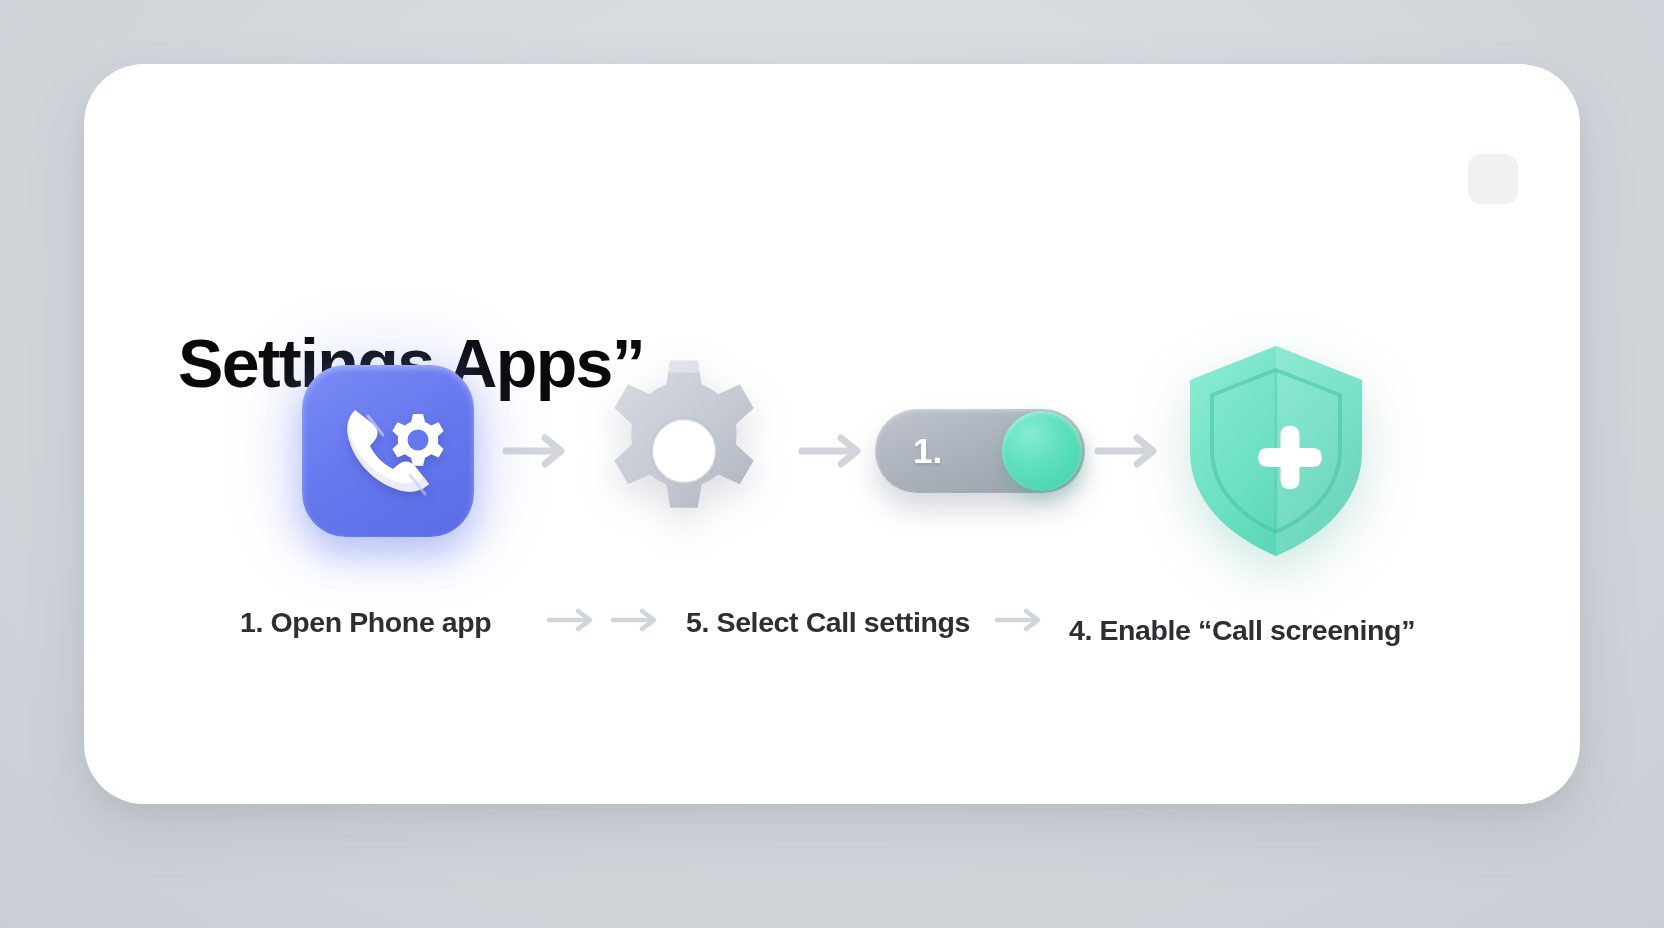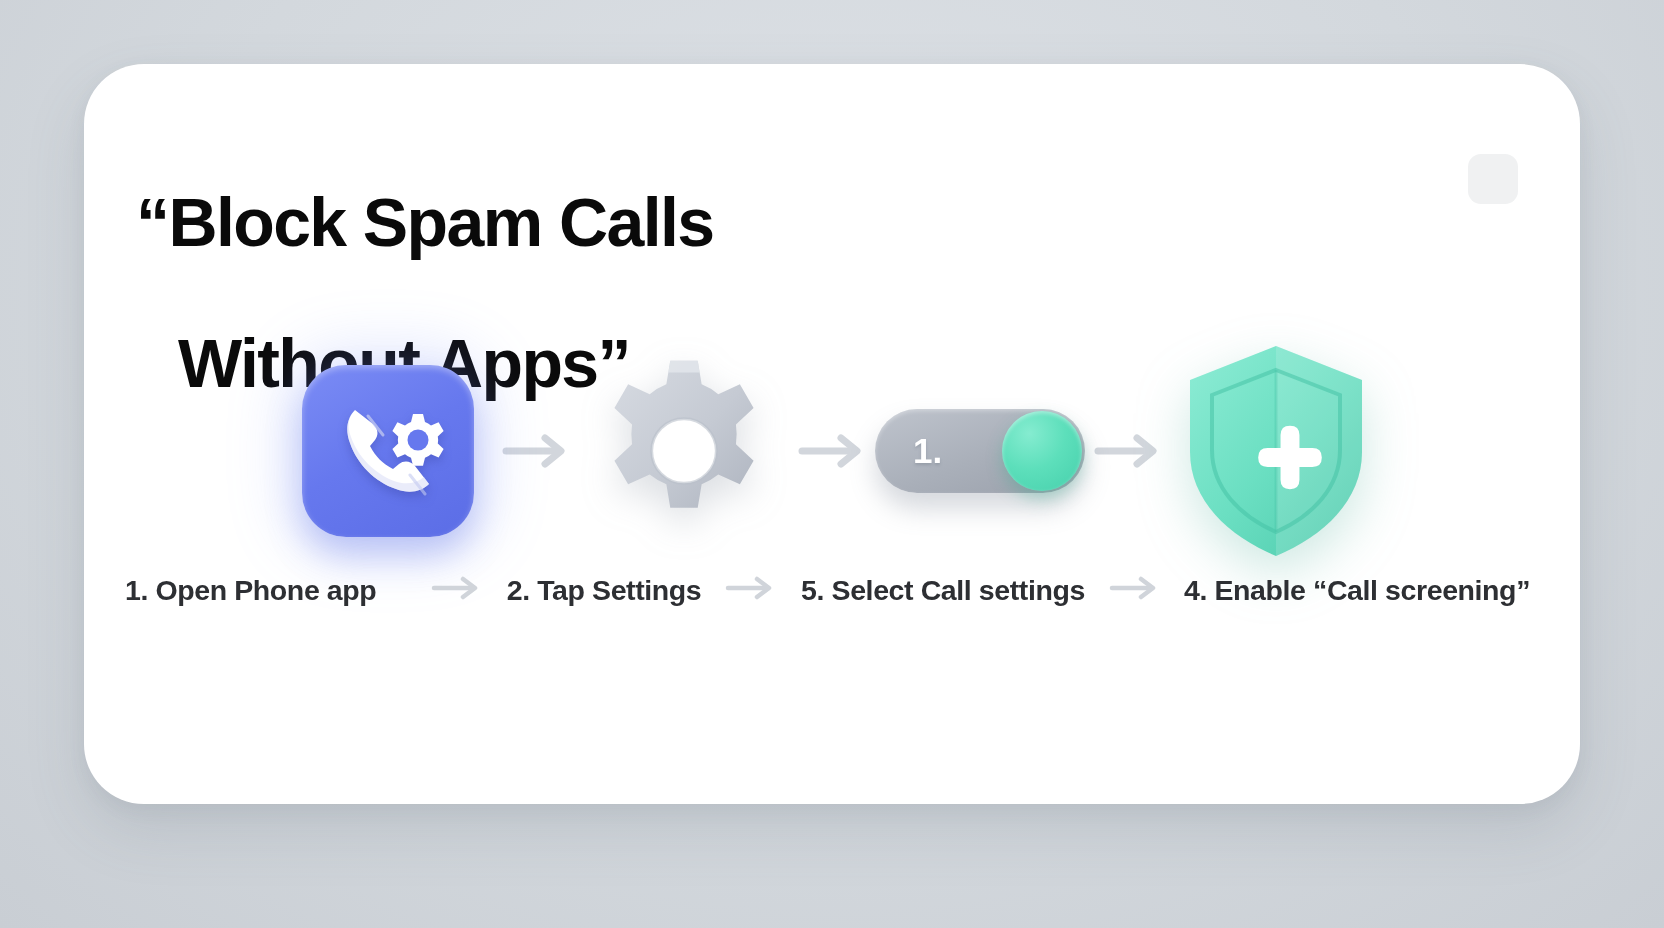--- a/index.html
+++ b/index.html
@@ -128,55 +128,55 @@
   }
 
   
   .shield-wrap { position: relative; }
   .shield-wrap svg { display:block; filter: drop-shadow(0 18px 26px rgba(90,180,160,.30)); }
 
   
   .caption-row {
     position: absolute;
     left: 0; right: 0;
-    top: 508px;
+    top: 540px;
     display: flex;
     align-items: flex-start;
     justify-content: center;
     font-size: 28.5px;
     font-weight: 700;
     color: #2d2f33;
     letter-spacing: -.4px;
   }
   .caption {
     text-align: center;
     line-height: 1.32;
     white-space: pre-line;
   }
   .cap-1 { width: 300px; text-align: left; padding-left: 8px; }
   .cap-2 { width: 230px; }
   .cap-3 { width: 320px; }
-  .cap-4 { width: 380px; }
+  .cap-4 { width: 380px; margin-top: 8px; }
   .cap-arrow {
     width: 64px;
     flex: none;
     display: flex;
     justify-content: center;
     padding-top: 4px;
   }
   .cap-arrow svg { display:block; }
 </style>
 </head>
 <body>
 
 <div class="card">
 
   <div class="title">
-    <span>“Block Spam Calls</span><br>
-    <span class="l2">Without Apps”</span>
+    <br>
+    <span class="l2">Settings Apps”</span>
   </div>
 
   <div class="corner-chip"></div>
 
   <div class="icon-row">
 
     <div class="icon-cell">
       <div class="phone-tile">
         <svg width="126" height="126" viewBox="0 0 126 126" aria-hidden="true">
 
@@ -285,21 +285,20 @@
 
     <div class="cap-arrow">
       <svg width="52" height="24" viewBox="0 0 52 24" aria-hidden="true">
         <g stroke="#d0d4da" stroke-width="4.5" stroke-linecap="round" stroke-linejoin="round" fill="none">
           <line x1="3" y1="12" x2="42" y2="12"></line>
           <polyline points="32,3 44,12 32,21"></polyline>
         </g>
       </svg>
     </div>
 
-    <div class="caption cap-2">2.  Tap Settings</div>
 
     <div class="cap-arrow">
       <svg width="52" height="24" viewBox="0 0 52 24" aria-hidden="true">
         <g stroke="#d0d4da" stroke-width="4.5" stroke-linecap="round" stroke-linejoin="round" fill="none">
           <line x1="3" y1="12" x2="42" y2="12"></line>
           <polyline points="32,3 44,12 32,21"></polyline>
         </g>
       </svg>
     </div>
 

